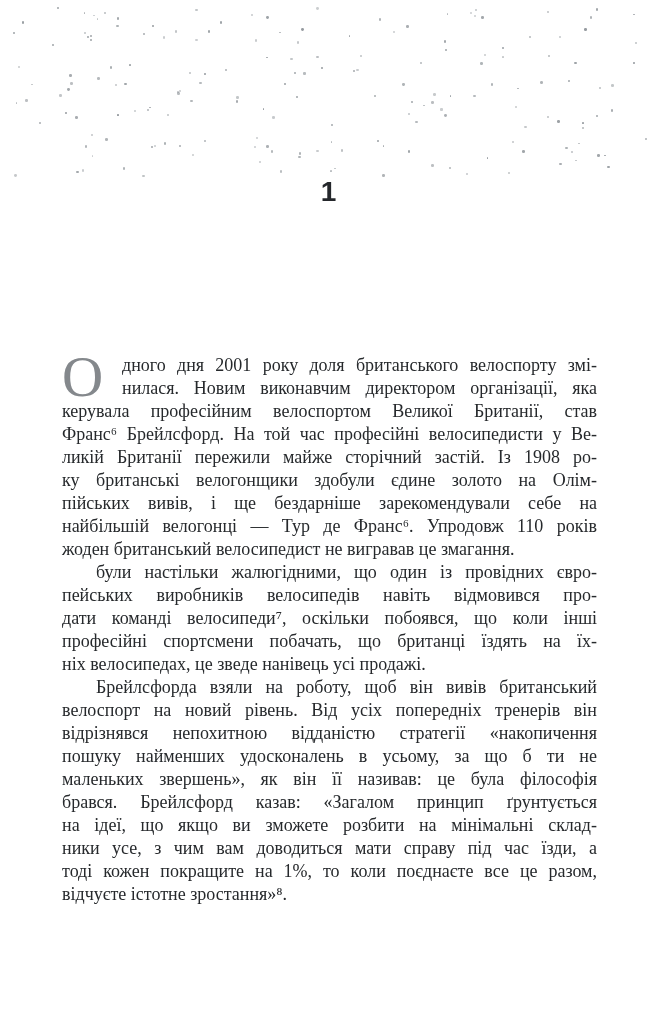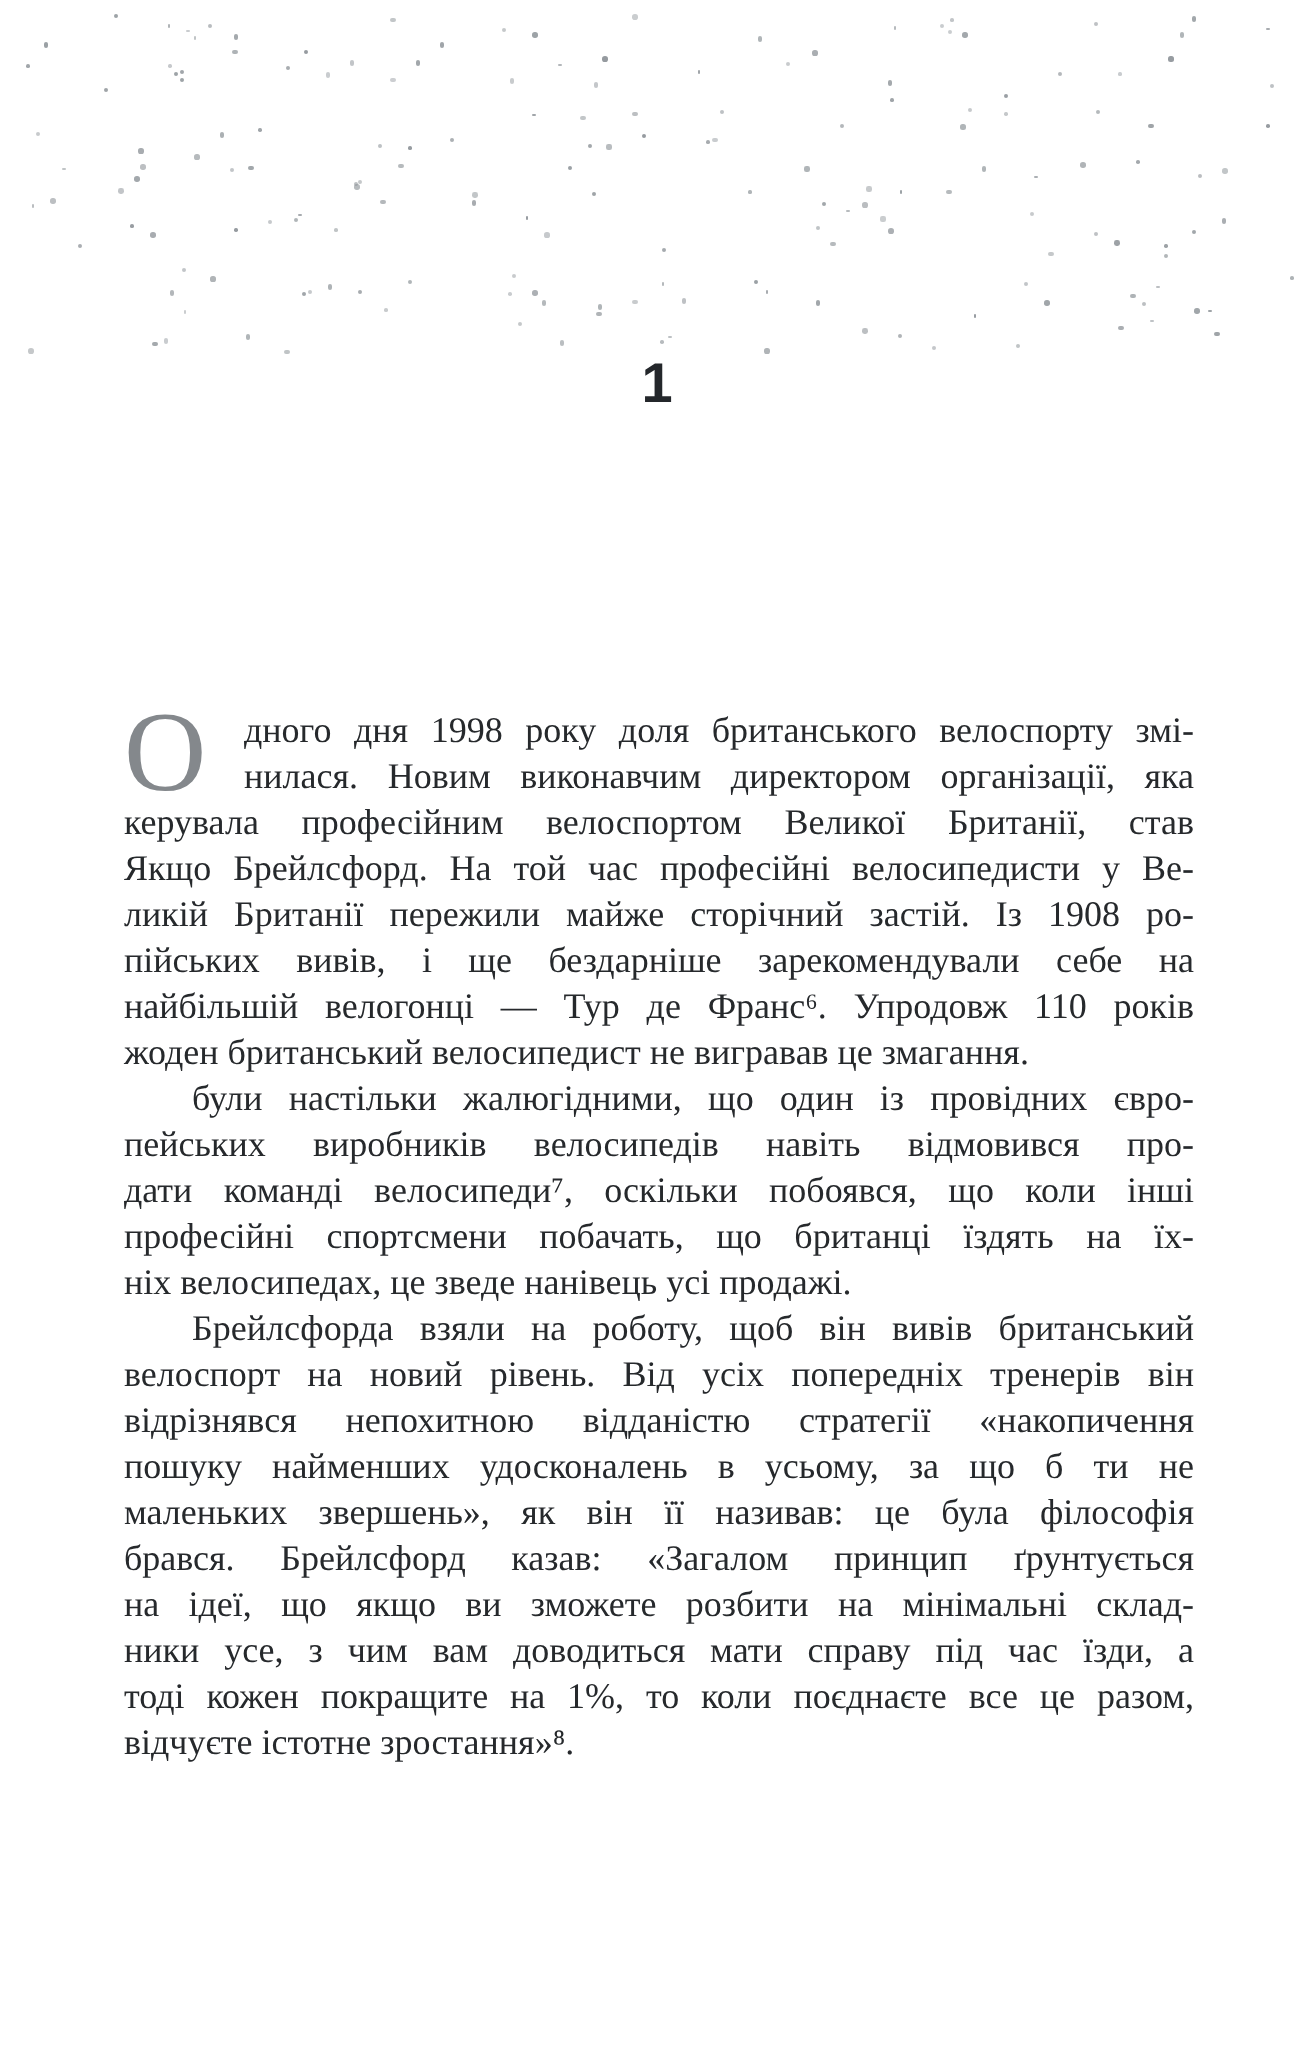--- a/index.html
+++ b/index.html
@@ -224,25 +224,26 @@
       <div class="dot" style="width: 2.47307px; height: 2.47307px; left: 298.958px; top: 152.395px; background: rgb(143, 149, 154); opacity: 0.7;"></div>
       <div class="dot" style="width: 1.8449px; height: 1.8449px; left: 191.759px; top: 154.015px; background: rgb(143, 149, 154); opacity: 0.49;"></div>
     </div>
 
   <div class="chapter-number">1</div>
 
 
   <div class="body-text">
       <div class="para">
         <span class="drop-cap">О</span>
-        <div class="line dc-offset">дного дня 1998 року доля британського велоспорту змі-</div>
+        <div class="line dc-offset">дного дня 2001 року доля британського велоспорту змі-</div>
         <div class="line dc-offset">нилася. Новим виконавчим директором організації, яка</div>
         <div class="line">керувала професійним велоспортом Великої Британії, став</div>
-        <div class="line">Якщо Брейлсфорд. На той час професійні велосипедисти у Ве-</div>
+        <div class="line">Франс⁶ Брейлсфорд. На той час професійні велосипедисти у Ве-</div>
         <div class="line">ликій Британії пережили майже сторічний застій. Із 1908 ро-</div>
+        <div class="line">ку британські велогонщики здобули єдине золото на Олім-</div>
         <div class="line">пійських вивів, і ще бездарніше зарекомендували себе на</div>
         <div class="line">найбільшій велогонці — Тур де Франс⁶. Упродовж 110 років</div>
         <div class="line last">жоден британський велосипедист не вигравав це змагання.</div>
       </div>
       <div class="para indent">
         <div class="line">були настільки жалюгідними, що один із провідних євро-</div>
         <div class="line">пейських виробників велосипедів навіть відмовився про-</div>
         <div class="line">дати команді велосипеди⁷, оскільки побоявся, що коли інші</div>
         <div class="line">професійні спортсмени побачать, що британці їздять на їх-</div>
         <div class="line last">ніх велосипедах, це зведе нанівець усі продажі.</div>

